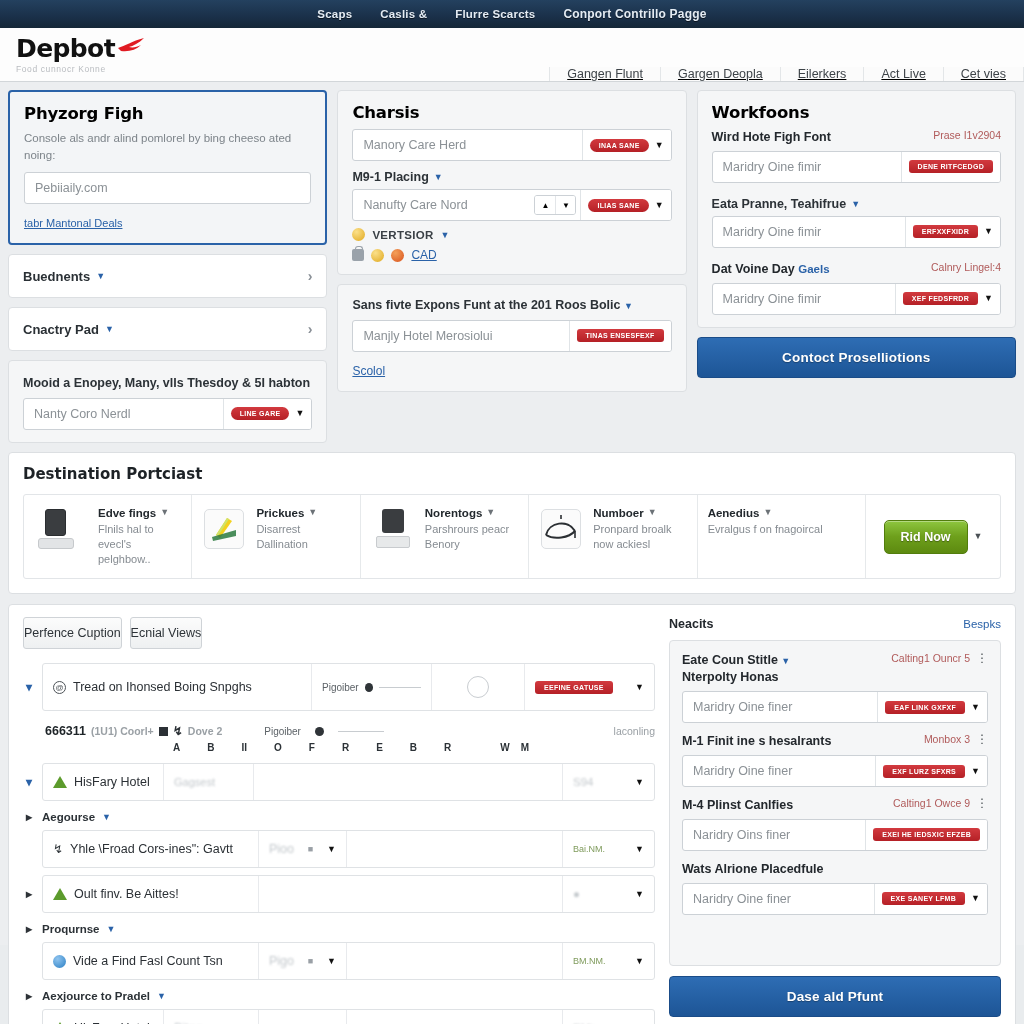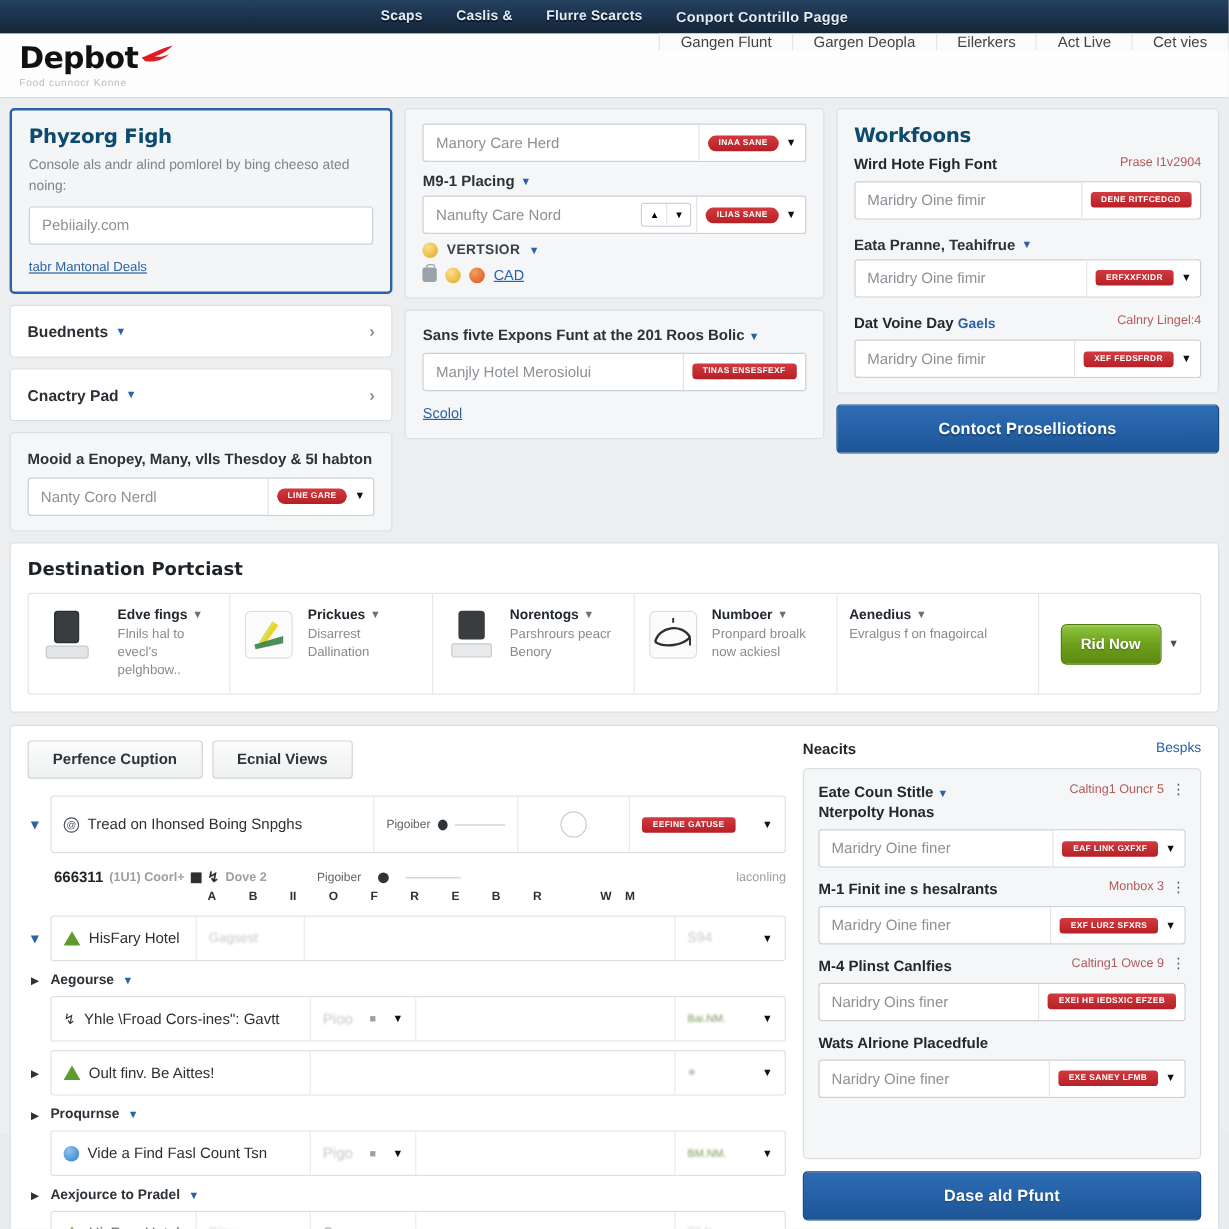--- a/index.html
+++ b/index.html
@@ -40,42 +40,42 @@
   .brand-row { display:flex; align-items:flex-start; }
   .brand-name {
     font-size: 25px; font-weight: bold; color: #111;
     letter-spacing: -0.6px; line-height: 1; font-family: "DejaVu Sans", sans-serif;
   }
   .brand-mark { margin-left: 2px; margin-top: 1px; }
   .brand-tagline {
     font-size: 8.5px; color: #b9bcc0; letter-spacing: .6px;
     margin-top: 3px; filter: blur(.4px);
   }
-  .main-nav { margin-left:auto; display:flex; align-self: stretch; align-items: flex-start; }
+  .main-nav { margin-left:auto; display:flex; align-self: stretch; align-items: flex-end; text-decoration: underline; }
   .nav-tab {
     display:flex; align-items:center; padding: 0 17px;
     font-size: 12.5px; color: #3d4348; cursor: pointer;
     border-left: 1px solid #e3e6e8;
     background: #fbfbfb;
   }
   .nav-tab:last-child { border-right: 1px solid #e3e6e8; }
 
   
   .row-3 { display: flex; gap: 10px; padding: 8px 8px 0 8px; }
   .col { flex: 1 1 0; display: flex; flex-direction: column; gap: 9px; }
 
   .card {
     background: #f5f6f7; border: 1px solid #dcdfe2; border-radius: 4px;
     padding: 12px 14px;
   }
   .card.highlight {
     background: #f3f5f7; border: 2px solid #2a62a8; border-radius: 4px;
   }
   .card-title {
-    font-size: 16.5px; font-weight: bold; color: #0c4a6e; margin-bottom: 7px;
+    font-size: 16.5px; font-weight: bold; color: #000000; margin-bottom: 7px;
     font-family: "DejaVu Sans", sans-serif; letter-spacing:-.2px;
   }
   .card-sub {
     font-size: 11.5px; color: #7d848a; line-height: 1.45; margin-bottom: 9px;
     filter: blur(.25px);
   }
   .field-label {
     font-size: 12.5px; color: #2c3237; font-weight: bold; margin: 9px 0 5px;
     display:flex; align-items:center; gap:5px;
   }
@@ -189,22 +189,22 @@
     display:flex; gap: 14px;
     height: 428px;
   }
   .bottom-left { flex: 1 1 auto; min-width:0; }
   .bottom-right { flex: 0 0 332px; display:flex; flex-direction:column; }
 
   .tabs { display:flex; gap:8px; margin-bottom: 14px; }
   .tab-btn {
     background: linear-gradient(180deg,#fcfcfc,#eef0f1);
     border:1px solid #cfd3d7; border-radius:3px;
-    font-size:12.5px; font-weight:bold; color:#2d3338;
-    padding: 8px 20px; cursor:pointer;
+    font-size:12.5px; font-weight:normal; color:#2d3338;
+    padding: 8px 0; cursor:pointer;
   }
 
   .tree { padding-left: 0; }
   .tree-row { display:flex; align-items:center; gap:7px; margin-bottom: 7px; }
   .twisty { color:#2a62a8; font-size:12px; width:12px; text-align:center; cursor:pointer; font-weight:bold; }
   .twisty.dark { color:#2e3338; }
   .tree-item {
     flex:1 1 auto; min-width:0; display:flex; align-items:stretch;
     background:#fff; border:1px solid #dfe2e5; border-radius:3px; height: 38px;
   }
@@ -324,20 +324,21 @@
             <span class="caret">▼</span>
           </div>
         </div>
       </div>
 
     </div>
 
     <div class="col">
 
       <div class="card">
+        <div class="card-title">Charsis</div>
 
         <div class="input-wrap">
           <input class="input-box" value="Manory Care Herd" style="">
           <div class="input-addon">
             <span class="pill-red">INAA SANE</span>
             <span class="caret">▼</span>
           </div>
         </div>
 
         <div class="field-label">

